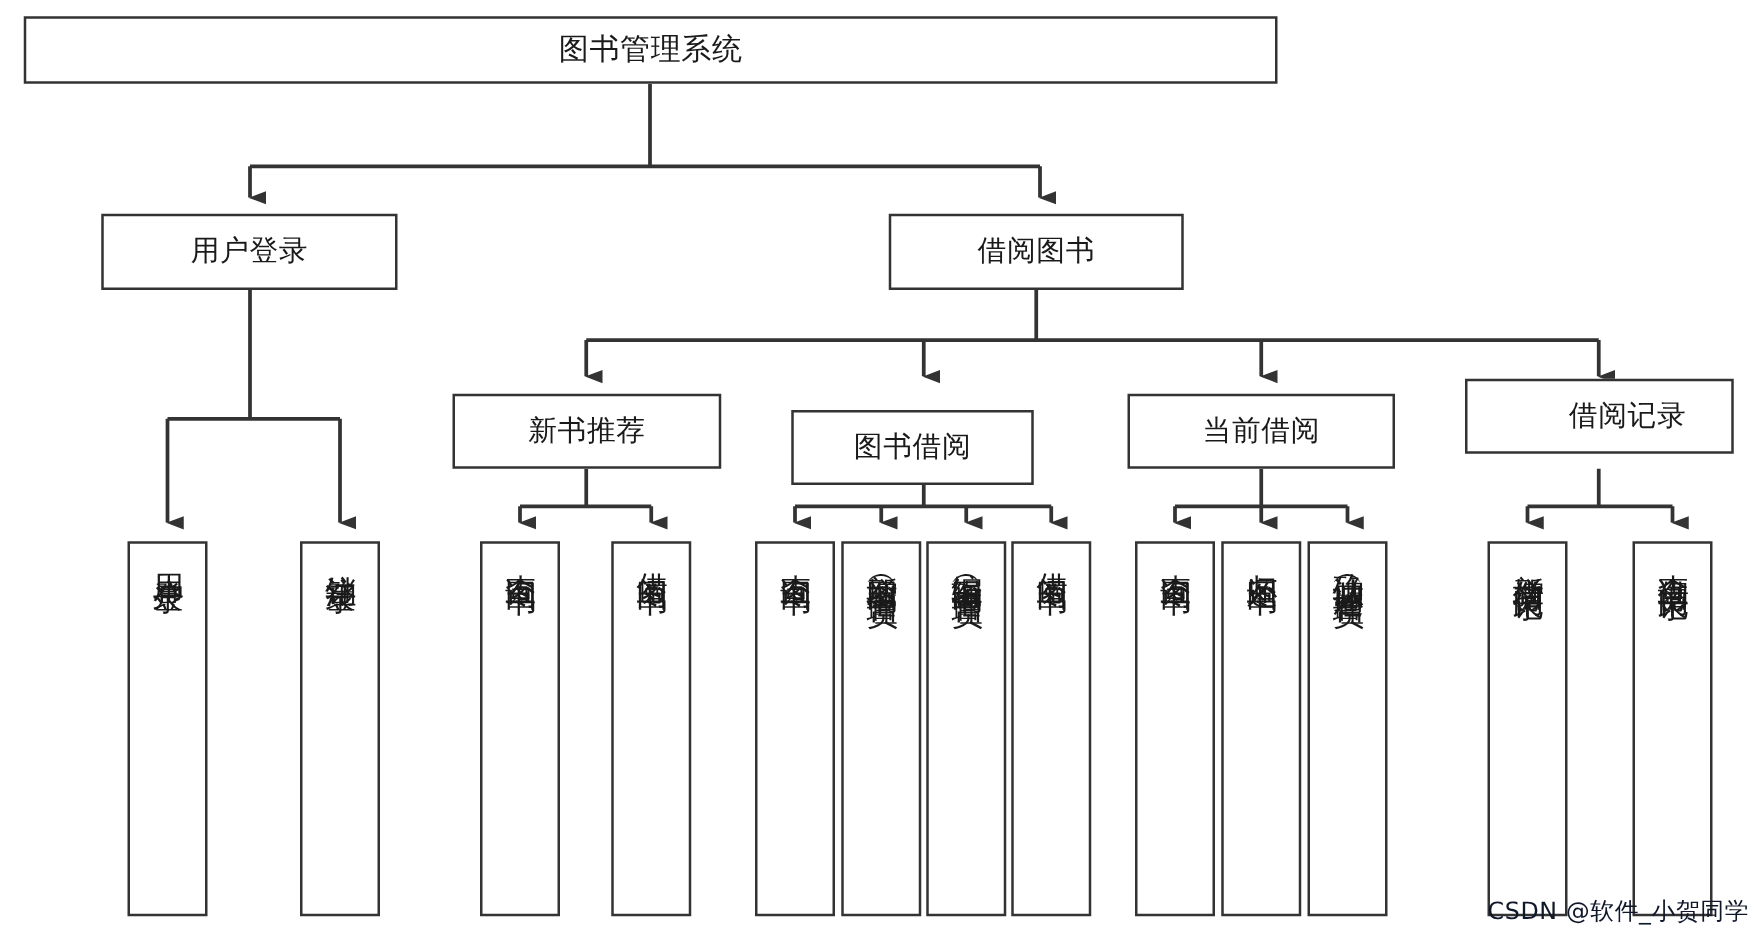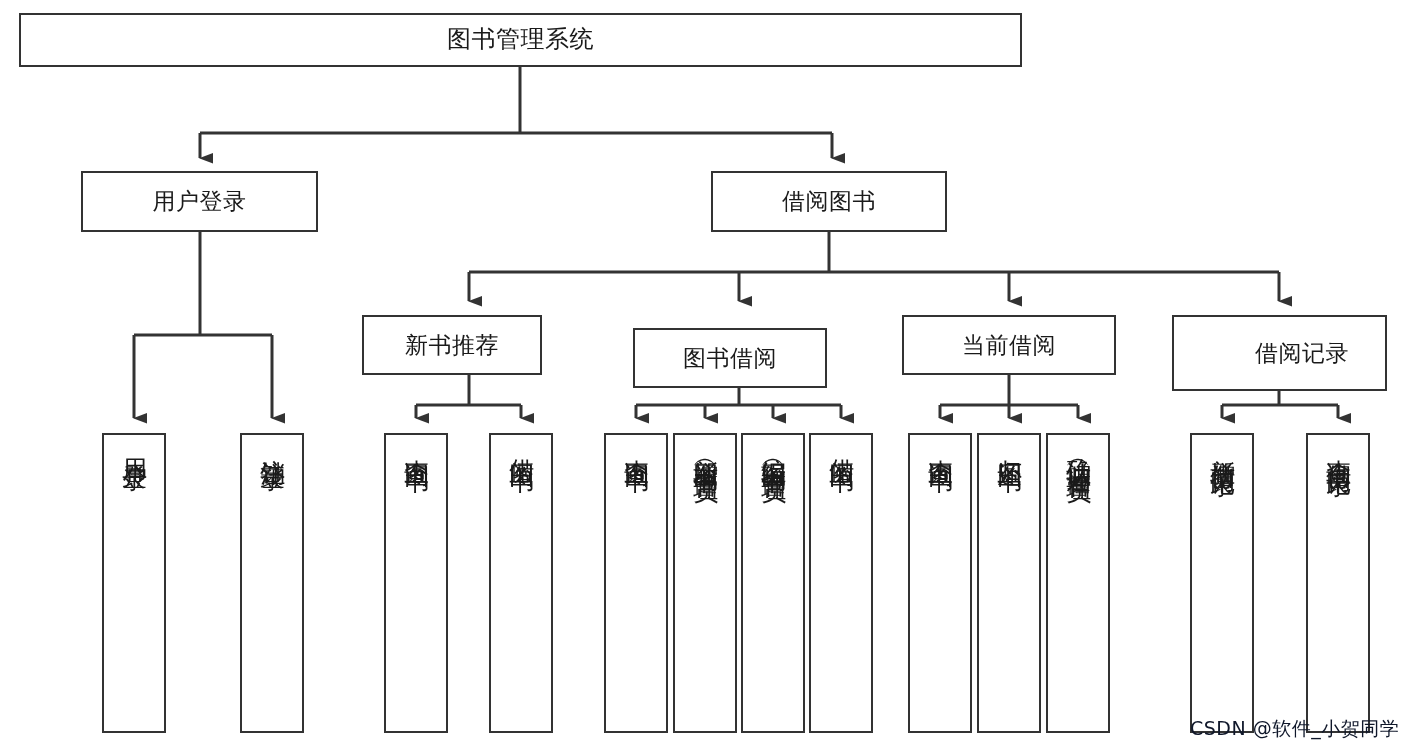--- a/index.html
+++ b/index.html
@@ -139,33 +139,33 @@
   </div>
 
   <div class="node horiz" style="left:81px; top:171px; width:237px; height:61px;">
     <span class="node-label">用户登录</span>
   </div>
 
   <div class="node horiz" style="left:711px; top:171px; width:236px; height:61px;">
     <span class="node-label">借阅图书</span>
   </div>
 
-  <div class="node horiz" style="left:362px; top:315px; width:180px; height:60px;">
+  <div class="node horiz" style="left:362px; top:315px; width:215px; height:60px;">
     <span class="node-label">新书推荐</span>
   </div>
 
   <div class="node horiz" style="left:633px; top:328px; width:194px; height:60px;">
     <span class="node-label">图书借阅</span>
   </div>
 
   <div class="node horiz" style="left:902px; top:315px; width:214px; height:60px;">
     <span class="node-label">当前借阅</span>
   </div>
 
-  <div class="node horiz" style="left:1172px; top:315px; width:215px; height:76px;padding-left:45px;">
+  <div class="node horiz" style="left:1172px; top:303px; width:215px; height:60px;padding-left:45px;">
     <span class="node-label">借阅记录</span>
   </div>
 
   <div class="node vert" style="left:102px; top:433px; width:64px; height:300px;">
     <span class="node-label">用户登录</span>
   </div>
 
   <div class="node vert" style="left:240px; top:433px; width:64px; height:300px;">
     <span class="node-label">注销登录</span>
   </div>

